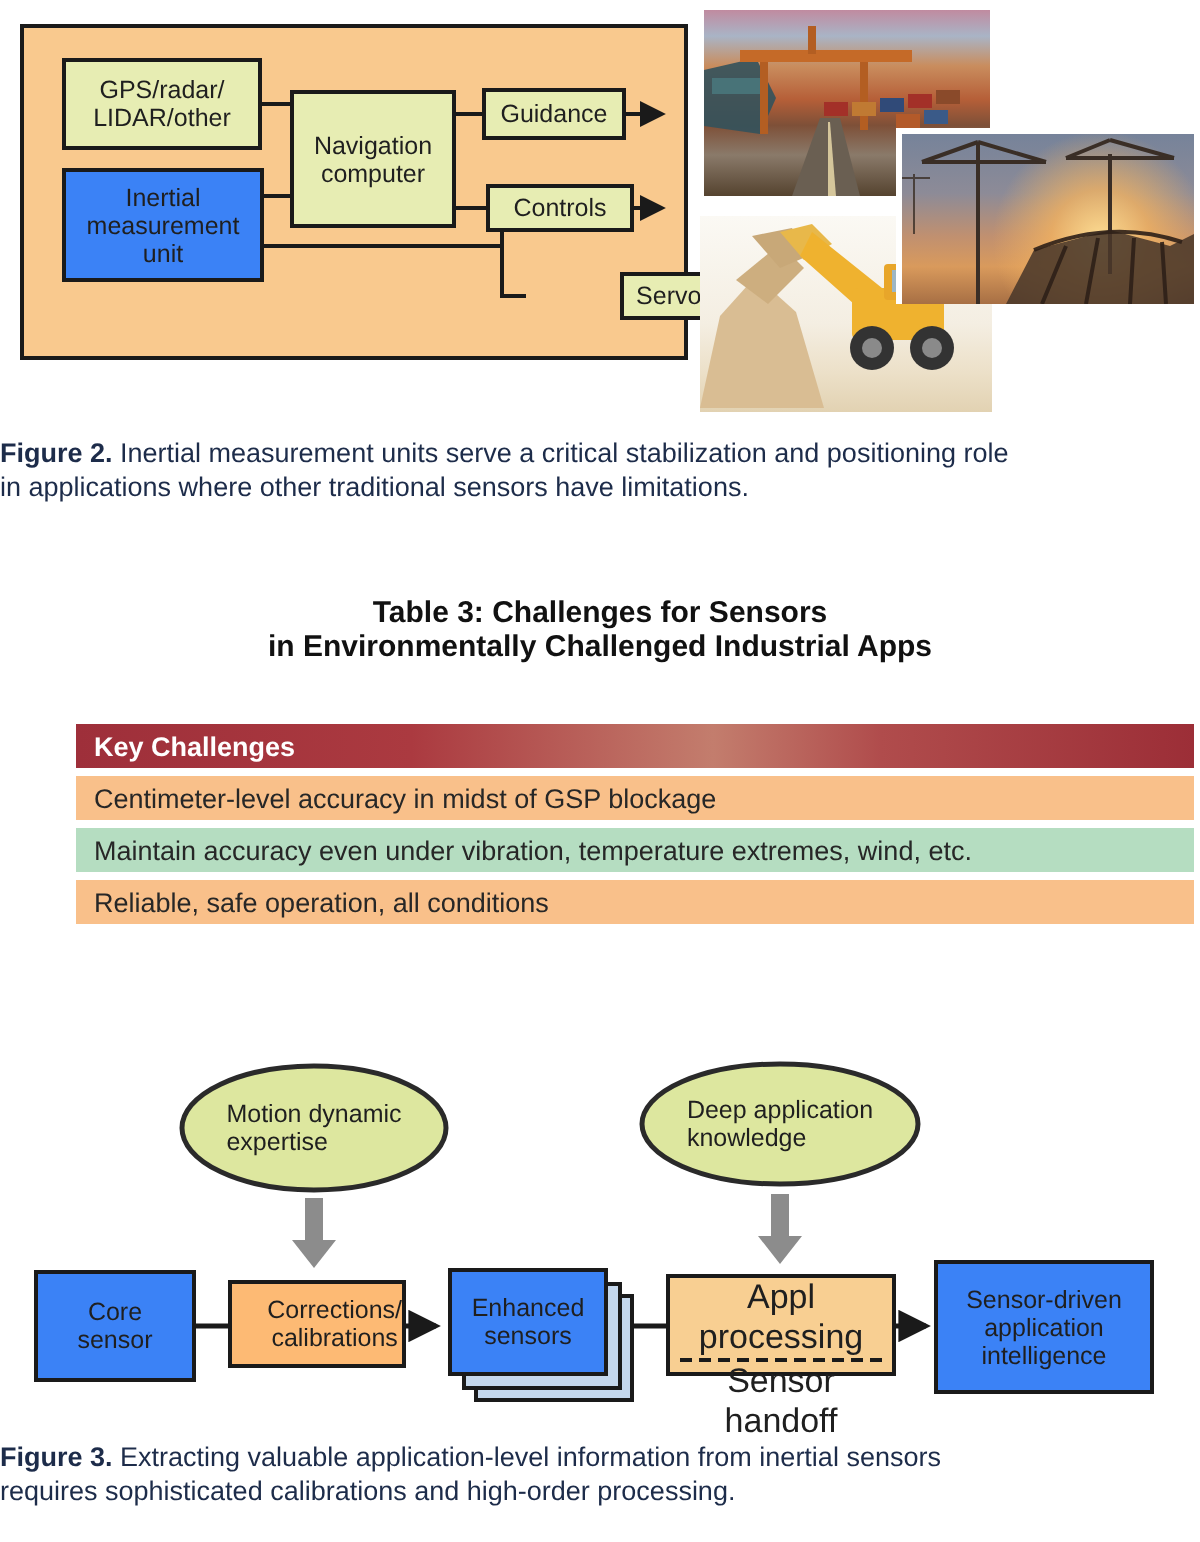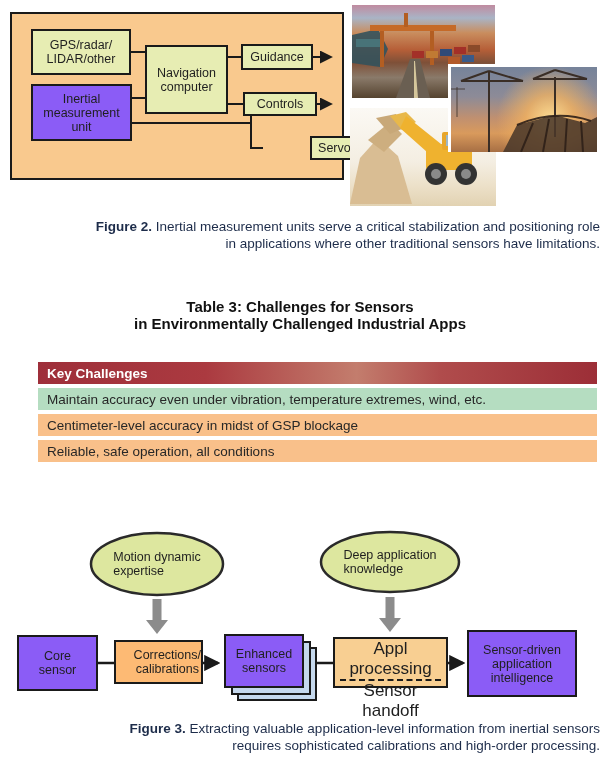--- a/index.html
+++ b/index.html
@@ -12,21 +12,21 @@
   .fig2-panel{
     left:10px;top:12px;width:330px;height:164px;
     background:#f9c98e;border:2px solid #1a1a1a;
   }
   .dbox{
     position:absolute;border:2px solid #1a1a1a;box-sizing:border-box;
     display:flex;align-items:center;justify-content:center;text-align:center;
     white-space:pre-line;font-size:12.5px;line-height:1.12;color:#1f1f1f;
   }
   .green{background:#e7edb3;}
-  .blue{background:#8b5cf6;}
+  .blue{background:#3b82f6;}
   .orangebox{background:#fdba74;justify-content:flex-end;}
   svg.layer{position:absolute;left:0;top:0;pointer-events:none;}
   
   .photo{position:absolute;overflow:hidden;}
   .photo-port{
     left:352px;top:5px;width:143px;height:93px;
     background:linear-gradient(180deg,#c08ba0 0%,#a9b4c6 14%,#c98d5e 30%,#b65f38 48%,#7e5038 62%,#8a7a6a 78%,#55432f 100%);
   }
   .photo-cranes{
     left:448px;top:64px;width:149px;height:88px;
@@ -34,21 +34,21 @@
     background:
       radial-gradient(circle at 68% 62%, rgba(255,225,150,.95) 0%, rgba(245,180,95,.75) 22%, rgba(245,170,90,0) 48%),
       linear-gradient(180deg,#76839a 0%,#8d8b97 35%,#c09070 60%,#d99a5c 78%,#a76f44 100%);
   }
   .photo-excavator{
     left:350px;top:108px;width:146px;height:98px;
     background:linear-gradient(180deg,#fbf9f4 0%,#f4eee2 55%,#ece0c8 80%,#e2d2b2 100%);
   }
   
   .caption{
-    left:0;width:600px;text-align:right;color:#1d2c4a;
+    left:0;width:600px;text-align:left;color:#1d2c4a;
     font-size:13.5px;line-height:1.25;
   }
   .caption b{font-weight:bold;}
   
   .tbl-title{
     left:0;top:298px;width:600px;text-align:center;color:#111111;
     font-weight:bold;font-size:15px;line-height:1.15;
   }
   .tbl{left:18px;top:362px;width:559px;padding-left:20px;}
   .tbl-row{
@@ -183,25 +183,25 @@
 </div>
 
 <div class="abs tbl-title">
   <span>Table 3: Challenges for Sensors</span><br>
   <span>in Environmentally Challenged Industrial Apps</span>
 </div>
 <div class="abs tbl">
   <div class="tbl-row tbl-head">
     <span>Key Challenges</span>
   </div>
+  <div class="tbl-row row-peach">
+    <span>Centimeter-level accuracy in midst of GSP blockage</span>
+  </div>
   <div class="tbl-row row-mint">
     <span>Maintain accuracy even under vibration, temperature extremes, wind, etc.</span>
-  </div>
-  <div class="tbl-row row-peach">
-    <span>Centimeter-level accuracy in midst of GSP blockage</span>
   </div>
   <div class="tbl-row row-peach">
     <span>Reliable, safe operation, all conditions</span>
   </div>
 </div>
 
 <svg class="layer" style="top:520px;" width="600" height="200">
   <ellipse cx="157" cy="44" rx="66" ry="31" fill="#dde79f" stroke="#2a2a2a" stroke-width="2.5"></ellipse>
   <ellipse cx="390" cy="42" rx="69" ry="30" fill="#dde79f" stroke="#2a2a2a" stroke-width="2.5"></ellipse>
   <g fill="#8c8c8c">

